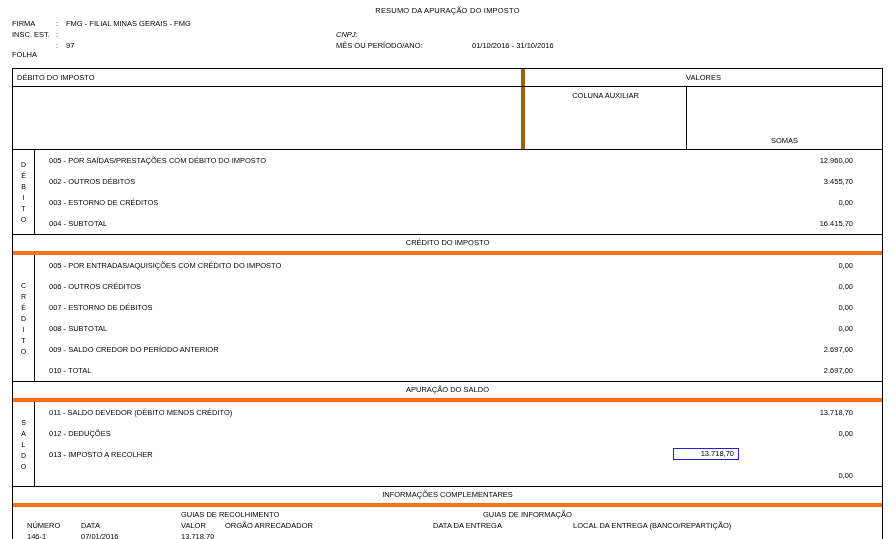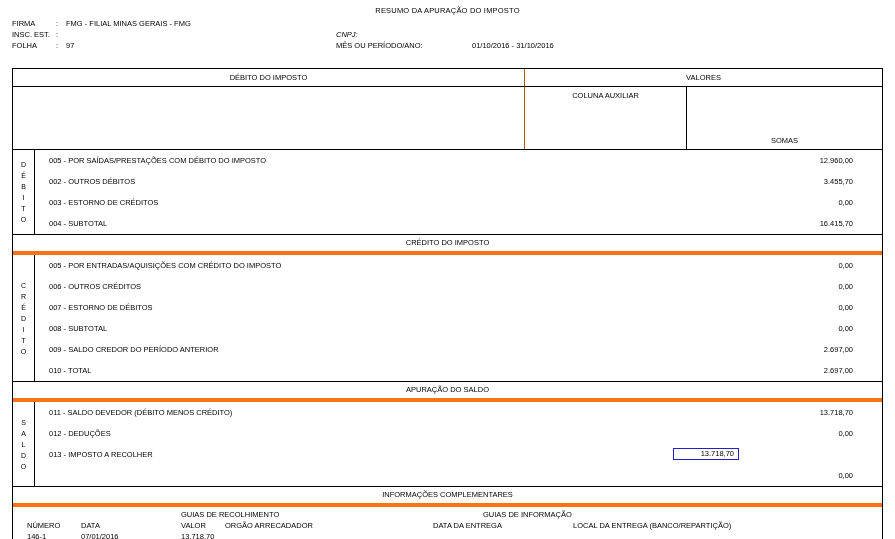--- a/index.html
+++ b/index.html
@@ -36,21 +36,21 @@
     position: absolute;
     font-size: 7.5px;
     white-space: nowrap;
   }
   .f-firma-l { left: 12px; top: 0px; }
   .f-firma-c { left: 56px; top: 0px; }
   .f-firma-v { left: 66px; top: 0px; }
   .f-insc-l { left: 12px; top: 11px; }
   .f-insc-c { left: 56px; top: 11px; }
   .f-insc-v { left: 66px; top: 11px; }
-  .f-folha-l { left: 12px; top: 22px; }
+  .f-folha-l { left: 12px; top: 31px; }
   .f-folha-c { left: 56px; top: 22px; }
   .f-folha-v { left: 66px; top: 22px; }
   .f-cnpj-l { left: 336px; top: 11px; font-style: italic; }
   .f-cnpj-v { left: 368px; top: 11px; }
   .f-mes-l { left: 336px; top: 22px; }
   .f-mes-v { left: 472px; top: 22px; }
 
   
   .tbl {
     position: absolute;
@@ -64,22 +64,22 @@
     display: flex;
     border-bottom: 1px solid #000;
   }
   .row:last-child { border-bottom: none; }
   .cell {
     box-sizing: border-box;
     padding: 3px 4px;
   }
   .c-desc {
     width: 512px;
-    text-align: center;
-    border-right: 1px solid #a16207;
+    text-align: left;
+    border-right: 4px solid #a16207;
   }
   .c-valores {
     width: 357px;
     text-align: center;
   }
   .c-aux {
     width: 162px;
     text-align: center;
     border-right: 1px solid #000;
   }

